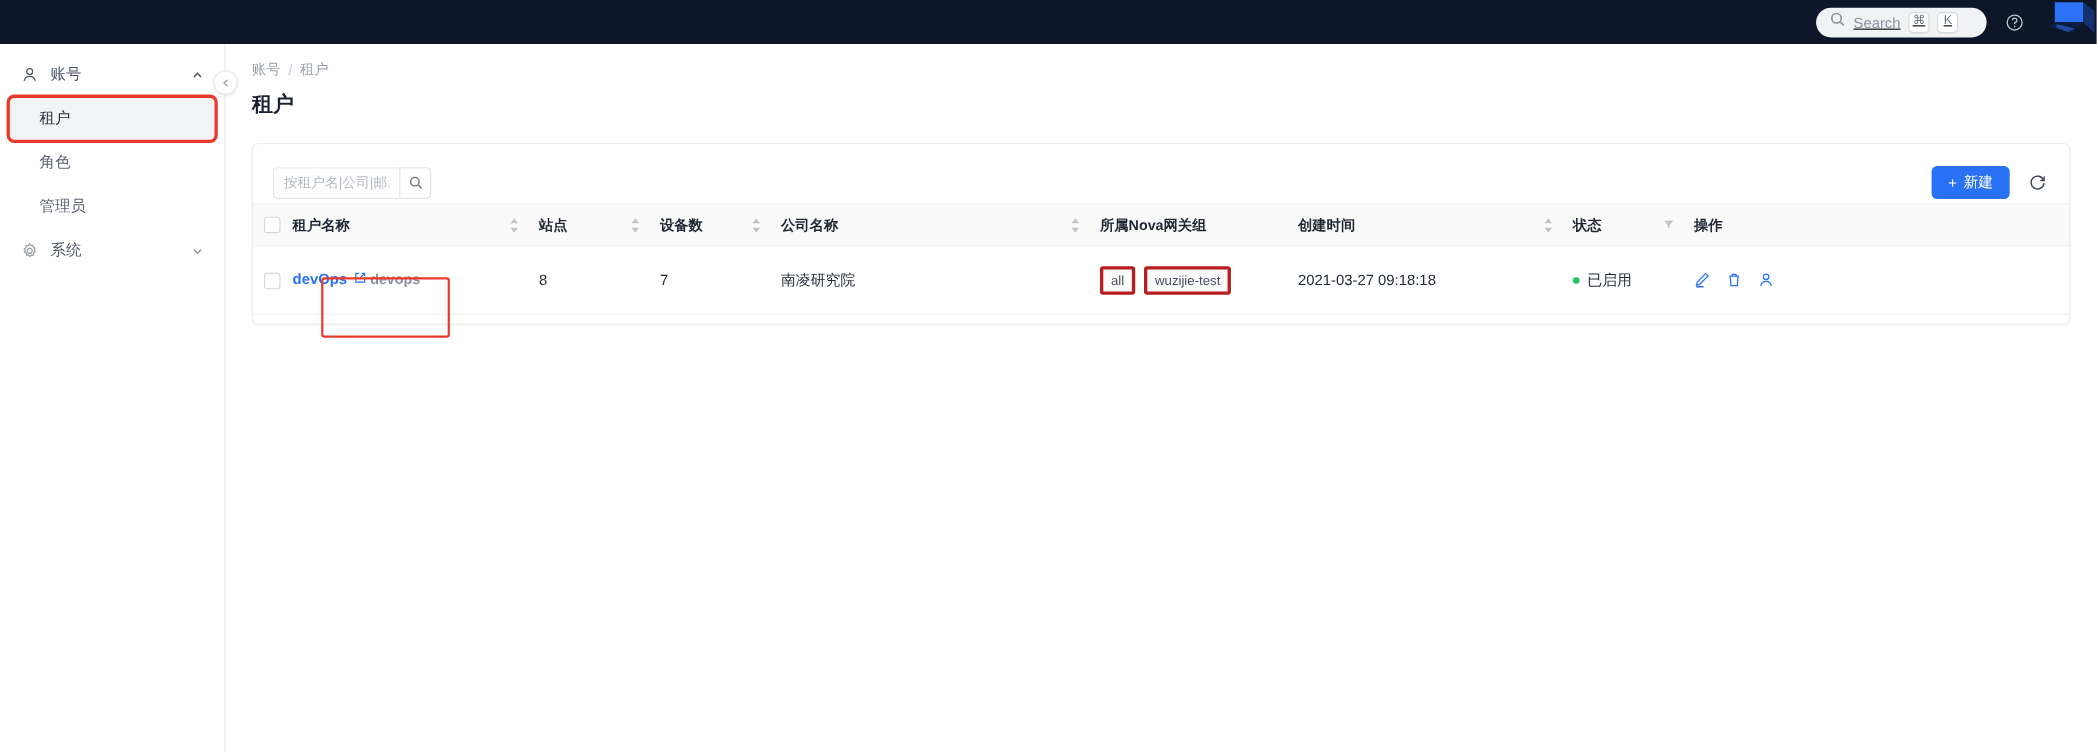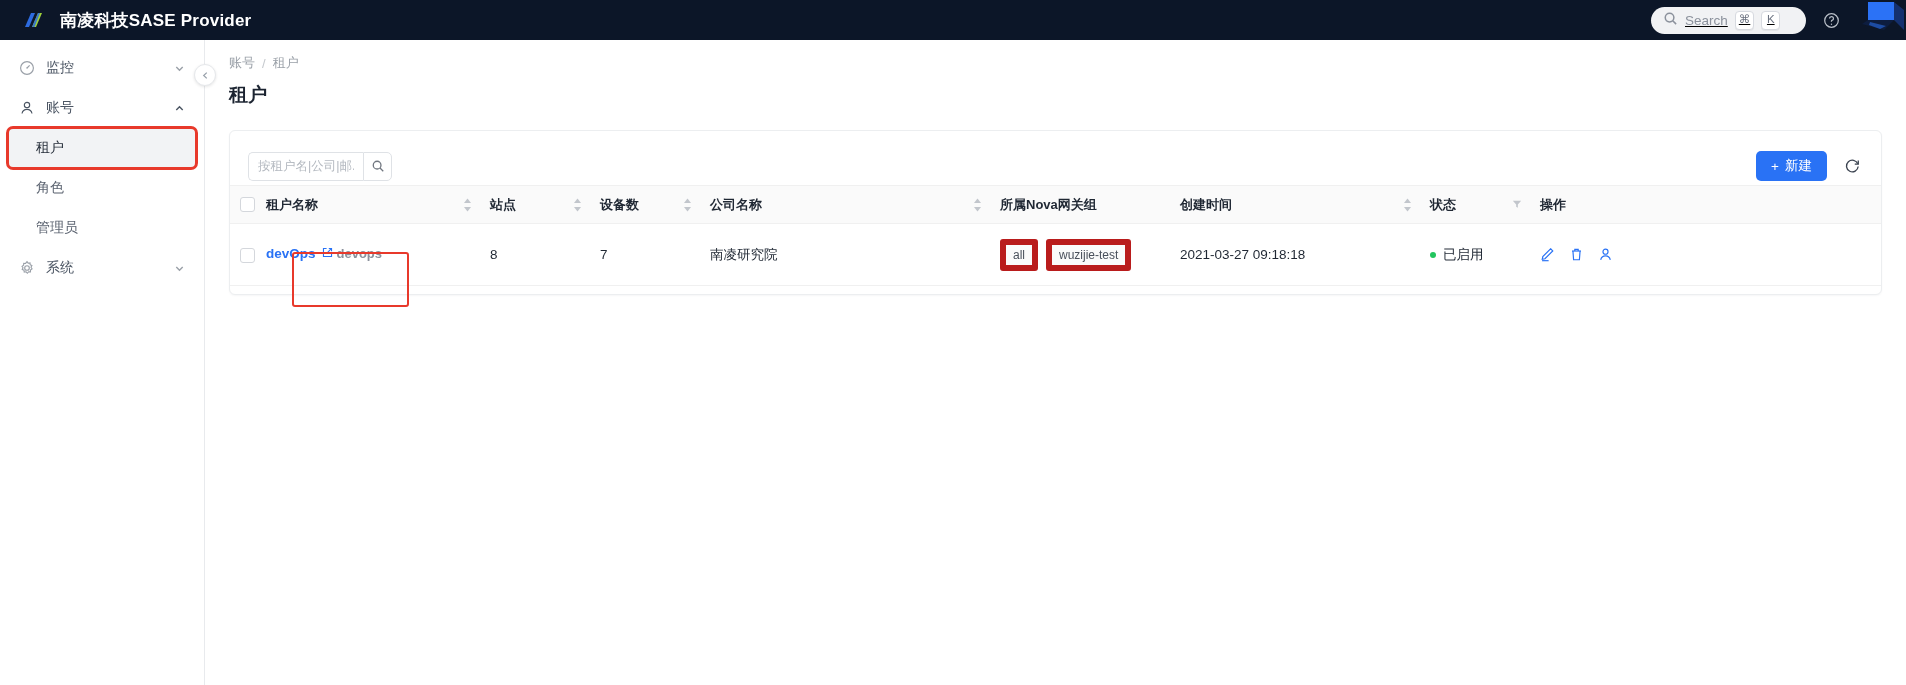--- a/index.html
+++ b/index.html
@@ -202,21 +202,21 @@
   }
   .name-cell { display: flex; align-items: flex-start; gap: 11px; }
   .name-stack { display: flex; gap: 4px; font-weight: bold; }
   .name-link {
     color: #2972f5; font-size: 13.5px; cursor: pointer;
     display: inline-flex; align-items: center; gap: 6px;
   }
   .name-sub { color: #8b919c; font-size: 13px; }
   .tags { display: flex; gap: 8px; align-items: center; }
   .tag {
-    border: 6px solid #b91c1c; background: #fafafa;
+    border: 3px solid #b91c1c; background: #fafafa;
     border-radius: 3px; font-size: 12px; color: #49505b;
     padding: 2px 7px; line-height: 16px; white-space: nowrap;
   }
   .status { display: inline-flex; align-items: center; gap: 7px; }
   .dot { width: 6px; height: 6px; border-radius: 50%; background: #22c55e; display: inline-block; }
   .actions { display: flex; align-items: center; gap: 14px; }
   .act-ic { cursor: pointer; display: inline-flex; }
 
   
   .row-highlight {
@@ -227,30 +227,20 @@
     border-radius: 3px;
     pointer-events: none;
     z-index: 25;
   }
   .ink { stroke: currentColor; fill: none; }
 </style>
 </head>
 <body>
 
 <div class="topbar">
-  <div class="brand-wrap">
-    <div class="brand-logo">
-      <svg width="26" height="20" viewBox="0 0 26 20">
-        <path d="M3 17 L9 3 L13 3 L7 17 Z" fill="#2d6be0"></path>
-        <path d="M10 17 L16 3 L20 3 L14 17 Z" fill="#9fd13a"></path>
-        <path d="M10 17 L16 3 L18 3 L12.5 17 Z" fill="#2d6be0" opacity=".85"></path>
-      </svg>
-    </div>
-    <div class="brand-title">南凌科技SASE Provider</div>
-  </div>
 
   <div class="topbar-right">
     <div class="search-pill">
       <span>
         <svg width="15" height="15" viewBox="0 0 16 16" class="ink" style="color:#8b919c" stroke-width="1.6">
           <circle cx="7" cy="7" r="4.6"></circle>
             <line x1="10.4" y1="10.4" x2="14" y2="14"></line>
         </svg>
       </span>
       <span class="s-label">Search</span>
@@ -272,35 +262,20 @@
         <path d="M34 2 L44 10 L44 30 L34 20 Z" fill="#14306f"></path>
         <path d="M8 20 L34 20 L24 30 L2 24 Z" fill="#0d1d3f"></path>
         <path d="M10 22 L26 26 L20 29 L9 25 Z" fill="#2b72f6" opacity=".55"></path>
       </svg>
     </div>
   </div>
 </div>
 
 <div class="sidebar">
 
-  <div class="nav-item">
-    <span class="nv-icon">
-      <svg width="16" height="16" viewBox="0 0 18 18" class="ink" style="color:#9aa0a8" stroke-width="1.3">
-        <circle cx="9" cy="9" r="7.2"></circle>
-          <path d="M9 9 L12 6"></path>
-          <circle cx="9" cy="9" r=".8" fill="currentColor" stroke="none"></circle>
-      </svg>
-    </span>
-    <span class="nv-label">监控</span>
-    <span class="nv-chev">
-      <svg width="11" height="11" viewBox="0 0 12 12" class="ink" style="color:#9aa0a8" stroke-width="1.5">
-          <path d="M2.5 4.3 L6 8 L9.5 4.3"></path>
-        </svg>
-    </span>
-  </div>
 
   <div class="nav-item">
     <span class="nv-icon">
       <svg width="16" height="16" viewBox="0 0 18 18" class="ink" style="color:#4b5563" stroke-width="1.3">
         <circle cx="9" cy="5.6" r="3"></circle>
           <path d="M3.4 15.2c.6-3.2 3-4.7 5.6-4.7s5 1.5 5.6 4.7"></path>
       </svg>
     </span>
     <span class="nv-label">账号</span>
     <span class="nv-chev">

